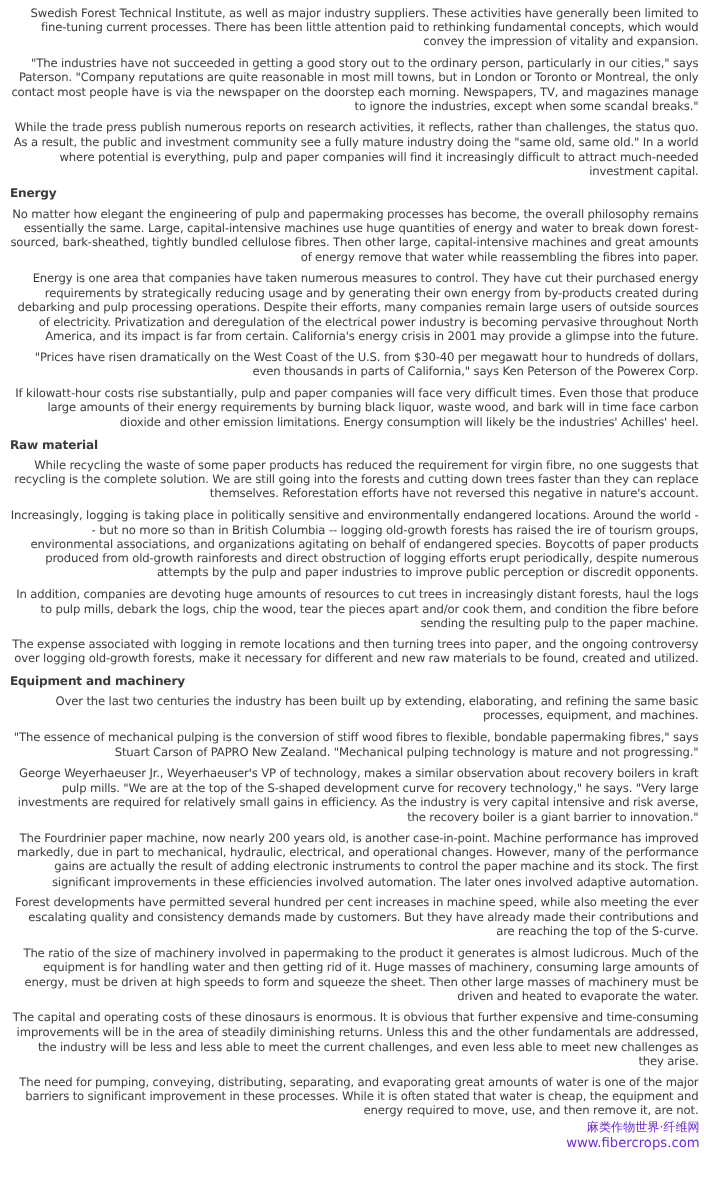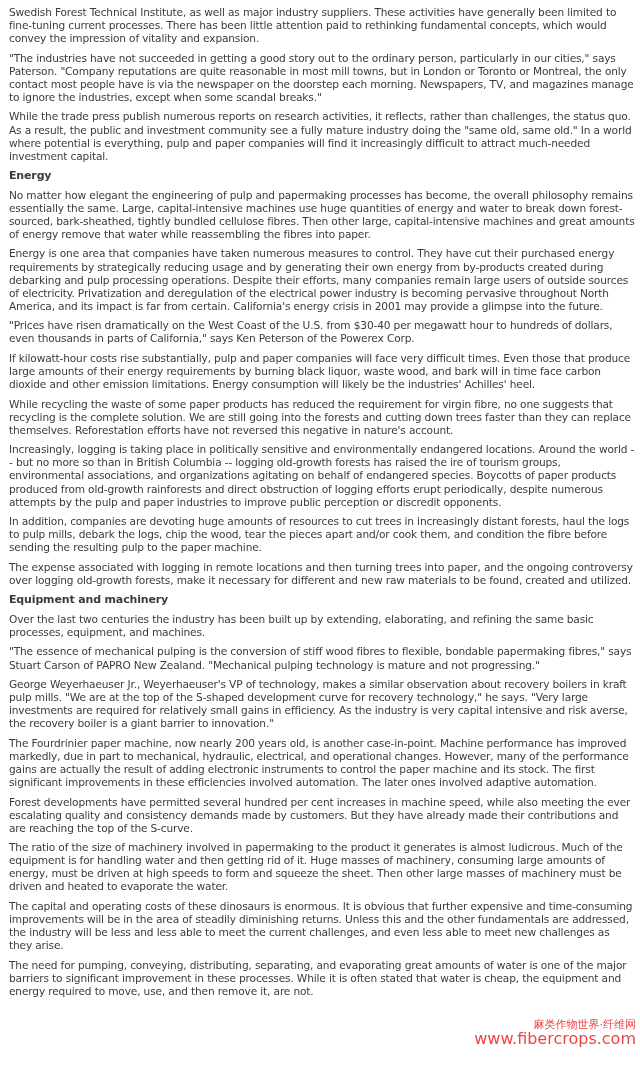--- a/index.html
+++ b/index.html
@@ -3,41 +3,42 @@
 <meta charset="utf-8">
 <style>
   html, body { margin: 0; padding: 0; background: #ffffff; }
   body { width: 640px; height: 1074px; overflow: hidden; position: relative; }
   #doc {
     position: absolute; left: 9px; top: 6px; width: 626px;
     font-family: "DejaVu Sans", sans-serif;
     font-size: 10.6px; line-height: 13.1px; color: #3b3b3b;
     letter-spacing: -0.15px;
   }
-  #doc p { margin: 0 0 6.4px 0; }
+  #doc p { margin: 0 0 6.4px 0; text-align: right; }
   #doc h3 { margin: 0 0 6.4px 0; font-weight: bold; font-size: 11px; color: #3b3b3b; }
   .wm {
     position: absolute; right: 4px; bottom: 28px; text-align: right;
-    font-family: "DejaVu Sans", sans-serif; color: #ef4444; line-height: 14px;
+    font-family: "DejaVu Sans", sans-serif; color: #6d28d9; line-height: 14px;
   }
   .wm .cn { font-size: 11px; }
-  .wm .url { font-size: 16px; }
+  .wm .url { font-size: 12px; }
 </style>
 </head>
 <body>
 
 <div id="doc">
     <p>Swedish Forest Technical Institute, as well as major industry suppliers. These activities have generally been limited to fine-tuning current processes. There has been little attention paid to rethinking fundamental concepts, which would convey the impression of vitality and expansion.</p>
     <p>"The industries have not succeeded in getting a good story out to the ordinary person, particularly in our cities," says Paterson. "Company reputations are quite reasonable in most mill towns, but in London or Toronto or Montreal, the only contact most people have is via the newspaper on the doorstep each morning. Newspapers, TV, and magazines manage to ignore the industries, except when some scandal breaks."</p>
     <p>While the trade press publish numerous reports on research activities, it reflects, rather than challenges, the status quo. As a result, the public and investment community see a fully mature industry doing the "same old, same old." In a world where potential is everything, pulp and paper companies will find it increasingly difficult to attract much-needed investment capital.</p>
     <h3>Energy</h3>
     <p>No matter how elegant the engineering of pulp and papermaking processes has become, the overall philosophy remains essentially the same. Large, capital-intensive machines use huge quantities of energy and water to break down forest-sourced, bark-sheathed, tightly bundled cellulose fibres. Then other large, capital-intensive machines and great amounts of energy remove that water while reassembling the fibres into paper.</p>
     <p>Energy is one area that companies have taken numerous measures to control. They have cut their purchased energy requirements by strategically reducing usage and by generating their own energy from by-products created during debarking and pulp processing operations. Despite their efforts, many companies remain large users of outside sources of electricity. Privatization and deregulation of the electrical power industry is becoming pervasive throughout North America, and its impact is far from certain. California's energy crisis in 2001 may provide a glimpse into the future.</p>
     <p>"Prices have risen dramatically on the West Coast of the U.S. from $30-40 per megawatt hour to hundreds of dollars, even thousands in parts of California," says Ken Peterson of the Powerex Corp.</p>
     <p>If kilowatt-hour costs rise substantially, pulp and paper companies will face very difficult times. Even those that produce large amounts of their energy requirements by burning black liquor, waste wood, and bark will in time face carbon dioxide and other emission limitations. Energy consumption will likely be the industries' Achilles' heel.</p>
+    <h3>Raw material</h3>
     <p>While recycling the waste of some paper products has reduced the requirement for virgin fibre, no one suggests that recycling is the complete solution. We are still going into the forests and cutting down trees faster than they can replace themselves. Reforestation efforts have not reversed this negative in nature's account.</p>
     <p>Increasingly, logging is taking place in politically sensitive and environmentally endangered locations. Around the world -- but no more so than in British Columbia -- logging old-growth forests has raised the ire of tourism groups, environmental associations, and organizations agitating on behalf of endangered species. Boycotts of paper products produced from old-growth rainforests and direct obstruction of logging efforts erupt periodically, despite numerous attempts by the pulp and paper industries to improve public perception or discredit opponents.</p>
     <p>In addition, companies are devoting huge amounts of resources to cut trees in increasingly distant forests, haul the logs to pulp mills, debark the logs, chip the wood, tear the pieces apart and/or cook them, and condition the fibre before sending the resulting pulp to the paper machine.</p>
     <p>The expense associated with logging in remote locations and then turning trees into paper, and the ongoing controversy over logging old-growth forests, make it necessary for different and new raw materials to be found, created and utilized.</p>
     <h3>Equipment and machinery</h3>
     <p>Over the last two centuries the industry has been built up by extending, elaborating, and refining the same basic processes, equipment, and machines.</p>
     <p>"The essence of mechanical pulping is the conversion of stiff wood fibres to flexible, bondable papermaking fibres," says Stuart Carson of PAPRO New Zealand. "Mechanical pulping technology is mature and not progressing."</p>
     <p>George Weyerhaeuser Jr., Weyerhaeuser's VP of technology, makes a similar observation about recovery boilers in kraft pulp mills. "We are at the top of the S-shaped development curve for recovery technology," he says. "Very large investments are required for relatively small gains in efficiency. As the industry is very capital intensive and risk averse, the recovery boiler is a giant barrier to innovation."</p>
     <p>The Fourdrinier paper machine, now nearly 200 years old, is another case-in-point. Machine performance has improved markedly, due in part to mechanical, hydraulic, electrical, and operational changes. However, many of the performance gains are actually the result of adding electronic instruments to control the paper machine and its stock. The first significant improvements in these efficiencies involved automation. The later ones involved adaptive automation.</p>
     <p>Forest developments have permitted several hundred per cent increases in machine speed, while also meeting the ever escalating quality and consistency demands made by customers. But they have already made their contributions and are reaching the top of the S-curve.</p>

